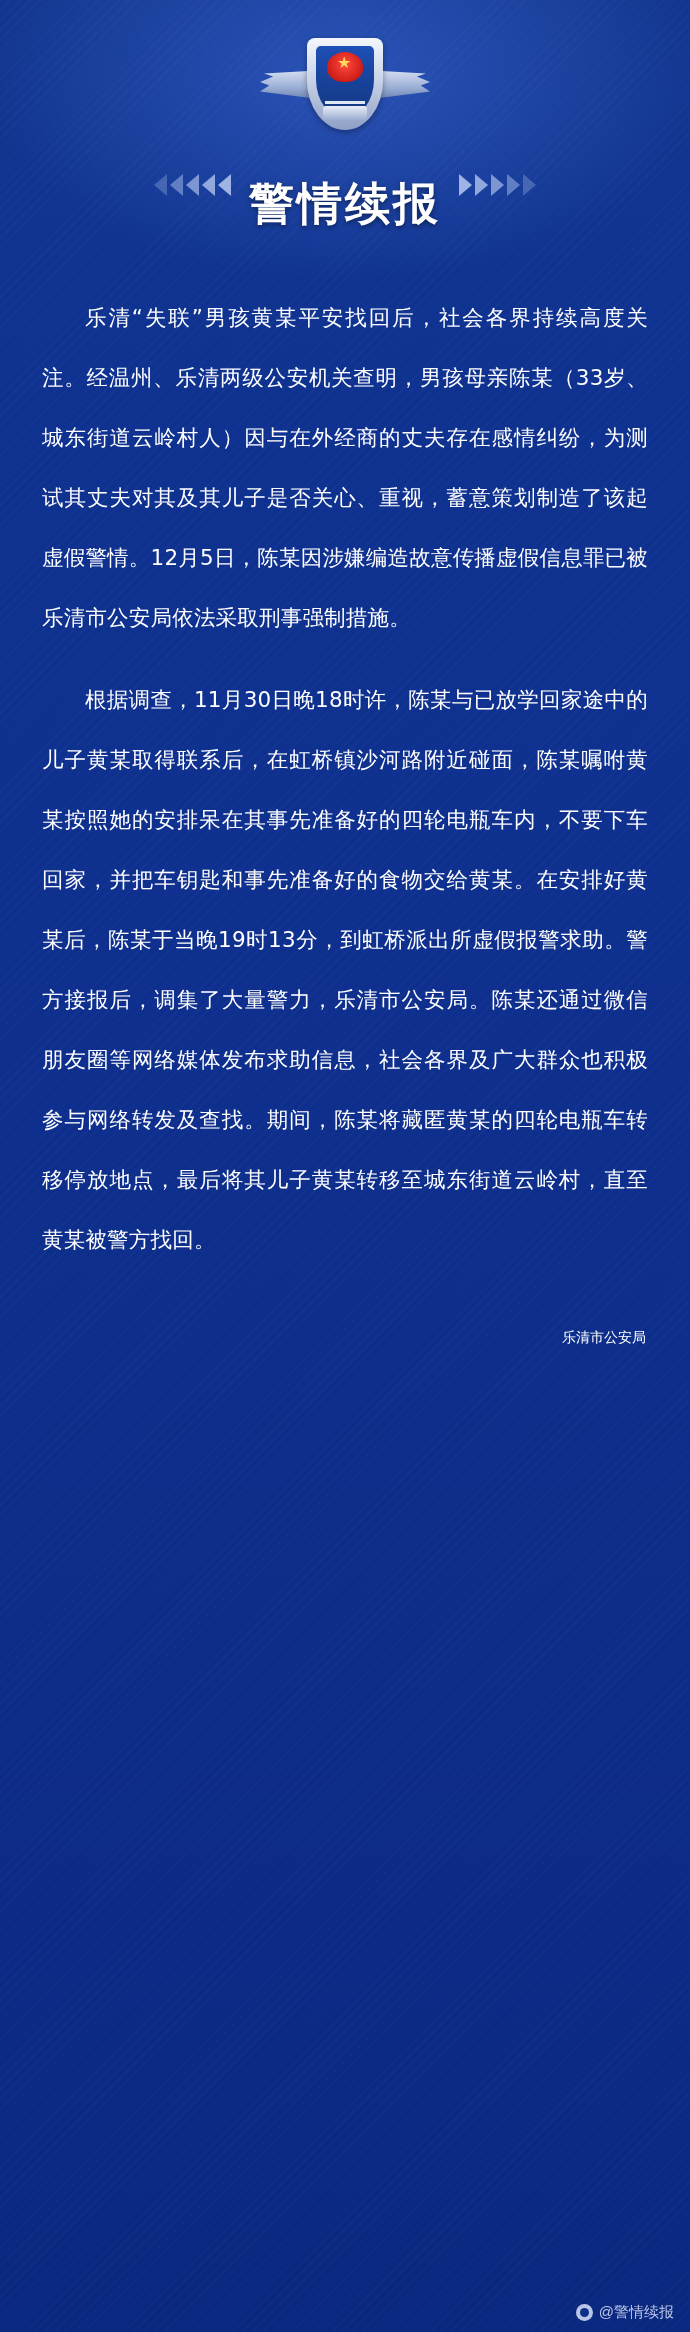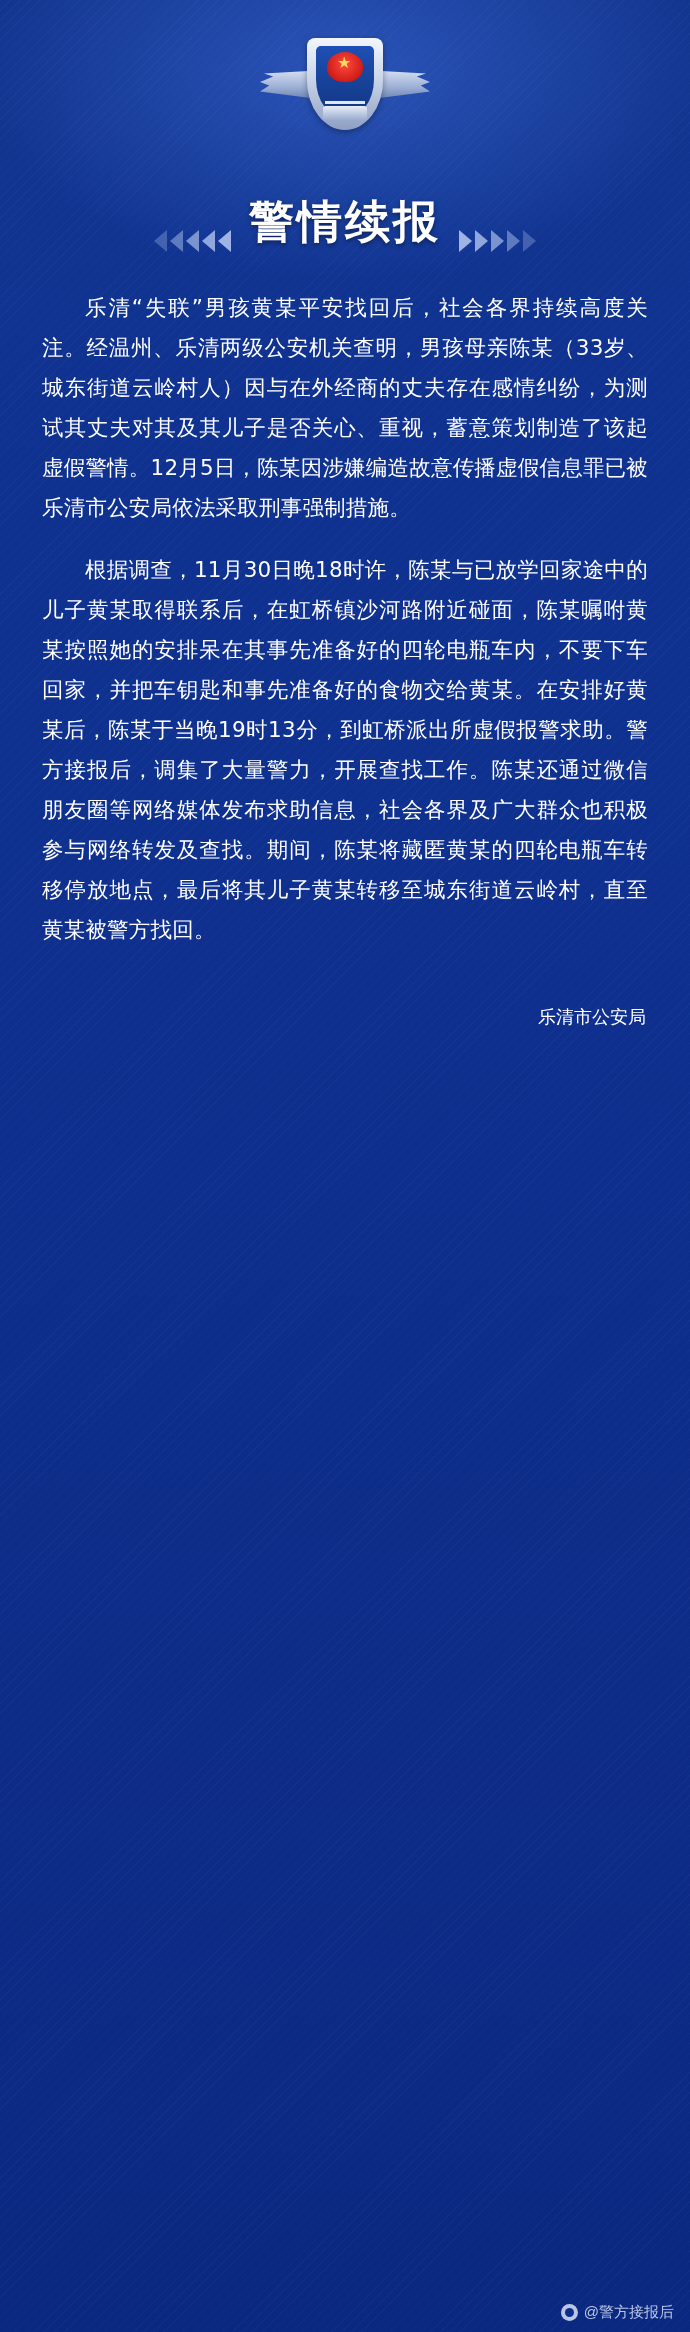--- a/index.html
+++ b/index.html
@@ -126,21 +126,21 @@
     width: 40px;
     height: 3px;
     background: #dfe7f5;
     box-shadow: 0 5px 0 #c7d2e8, 0 10px 0 #b4c1de;
   }
 
   
   .title-band {
     position: relative;
     display: flex;
-    align-items: flex-end;
+    align-items: flex-start;
     justify-content: center;
     gap: 18px;
     margin-top: 6px;
     height: 78px;
   }
   .title-text {
     font-family: "DejaVu Serif", "Liberation Serif", serif;
     font-weight: bold;
     font-size: 45px;
     letter-spacing: 3px;
@@ -170,36 +170,36 @@
 
   
   .body {
     position: relative;
     padding: 36px 42px 0 42px;
   }
   .para {
     color: #ffffff;
     font-family: "DejaVu Sans", "Liberation Sans", sans-serif;
     font-size: 21.5px;
-    line-height: 40px;
+    line-height: 60px;
     text-align: justify;
     text-justify: inter-ideograph;
     text-indent: 2em;
     margin: 0 0 22px 0;
     letter-spacing: 0.2px;
   }
 
   
   .signature {
     position: relative;
     padding: 26px 44px 0 0;
     text-align: right;
     color: #ffffff;
     font-family: "DejaVu Sans", "Liberation Sans", sans-serif;
-    font-size: 18px;
+    font-size: 14px;
     line-height: 38px;
   }
 
   
   .footer {
     position: absolute;
     right: 16px;
     bottom: 10px;
     display: flex;
     align-items: center;
@@ -259,25 +259,25 @@
       <i></i>
         <i></i>
         <i></i>
         <i></i>
         <i></i>
     </div>
   </div>
 
   <div class="body">
     <p class="para">乐清“失联”男孩黄某平安找回后，社会各界持续高度关注。经温州、乐清两级公安机关查明，男孩母亲陈某（33岁、城东街道云岭村人）因与在外经商的丈夫存在感情纠纷，为测试其丈夫对其及其儿子是否关心、重视，蓄意策划制造了该起虚假警情。12月5日，陈某因涉嫌编造故意传播虚假信息罪已被乐清市公安局依法采取刑事强制措施。</p>
-    <p class="para">根据调查，11月30日晚18时许，陈某与已放学回家途中的儿子黄某取得联系后，在虹桥镇沙河路附近碰面，陈某嘱咐黄某按照她的安排呆在其事先准备好的四轮电瓶车内，不要下车回家，并把车钥匙和事先准备好的食物交给黄某。在安排好黄某后，陈某于当晚19时13分，到虹桥派出所虚假报警求助。警方接报后，调集了大量警力，开展查找工作。陈某还通过微信朋友圈等网络媒体发布求助信息，社会各界及广大群众也积极参与网络转发及查找。期间，陈某将藏匿黄某的四轮电瓶车转移停放地点，最后将其儿子黄某转移至城东街道云岭村，直至黄某被警方找回。</p>
+    <p class="para">根据调查，11月30日晚18时许，陈某与已放学回家途中的儿子黄某取得联系后，在虹桥镇沙河路附近碰面，陈某嘱咐黄某按照她的安排呆在其事先准备好的四轮电瓶车内，不要下车回家，并把车钥匙和事先准备好的食物交给黄某。在安排好黄某后，陈某于当晚19时13分，到虹桥派出所虚假报警求助。警方接报后，调集了大量警力，乐清市公安局。陈某还通过微信朋友圈等网络媒体发布求助信息，社会各界及广大群众也积极参与网络转发及查找。期间，陈某将藏匿黄某的四轮电瓶车转移停放地点，最后将其儿子黄某转移至城东街道云岭村，直至黄某被警方找回。</p>
   </div>
 
   <div class="signature">
     <div>乐清市公安局</div>
   </div>
 
   <div class="footer">
     <span class="weibo-eye"></span>
-    <span>@警方接报后</span>
+    <span>@警情续报</span>
   </div>
 
 </div>
 
 </body></html>

